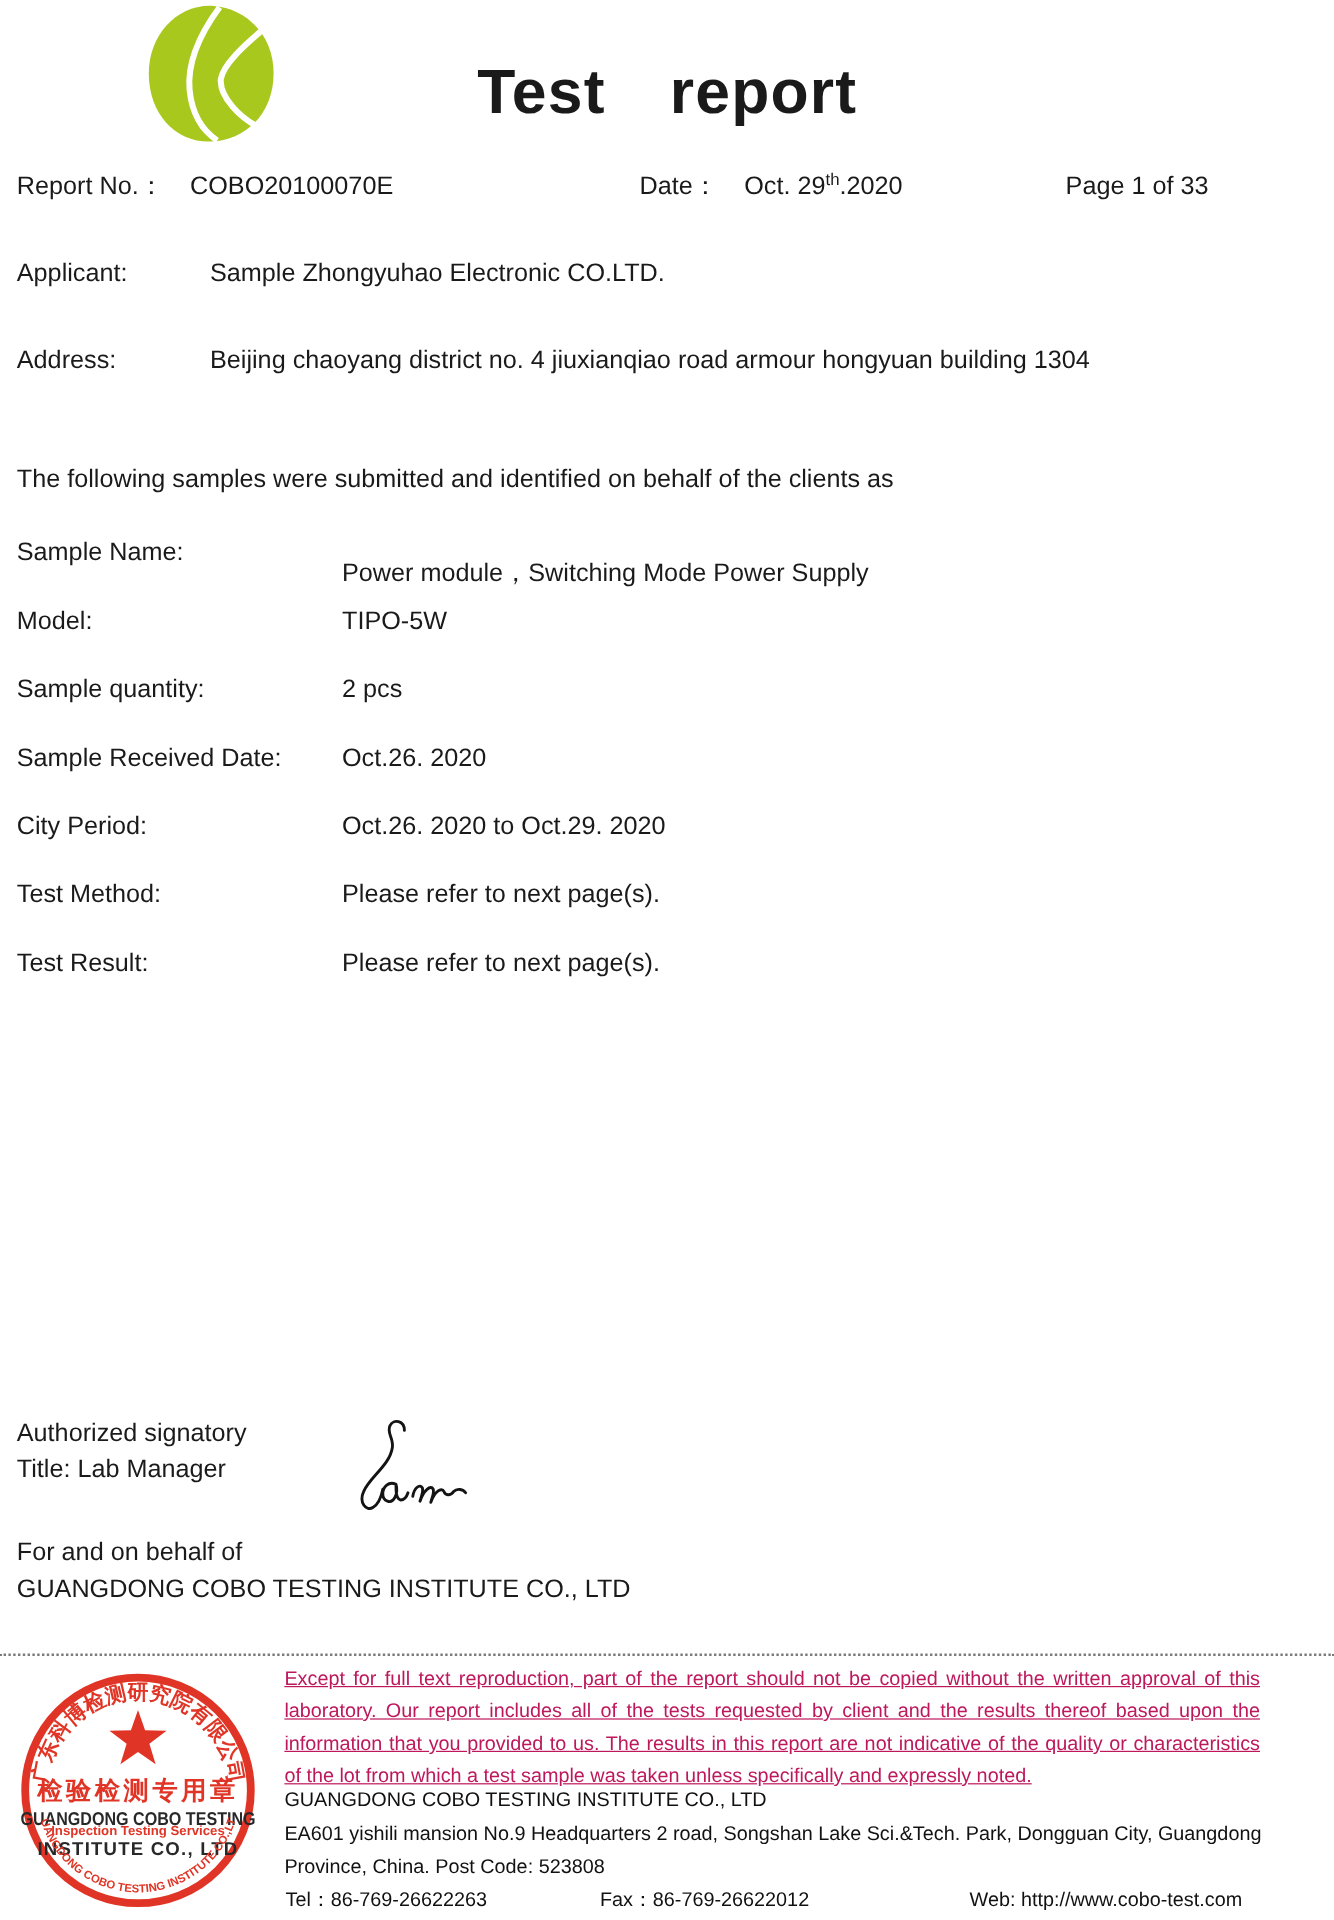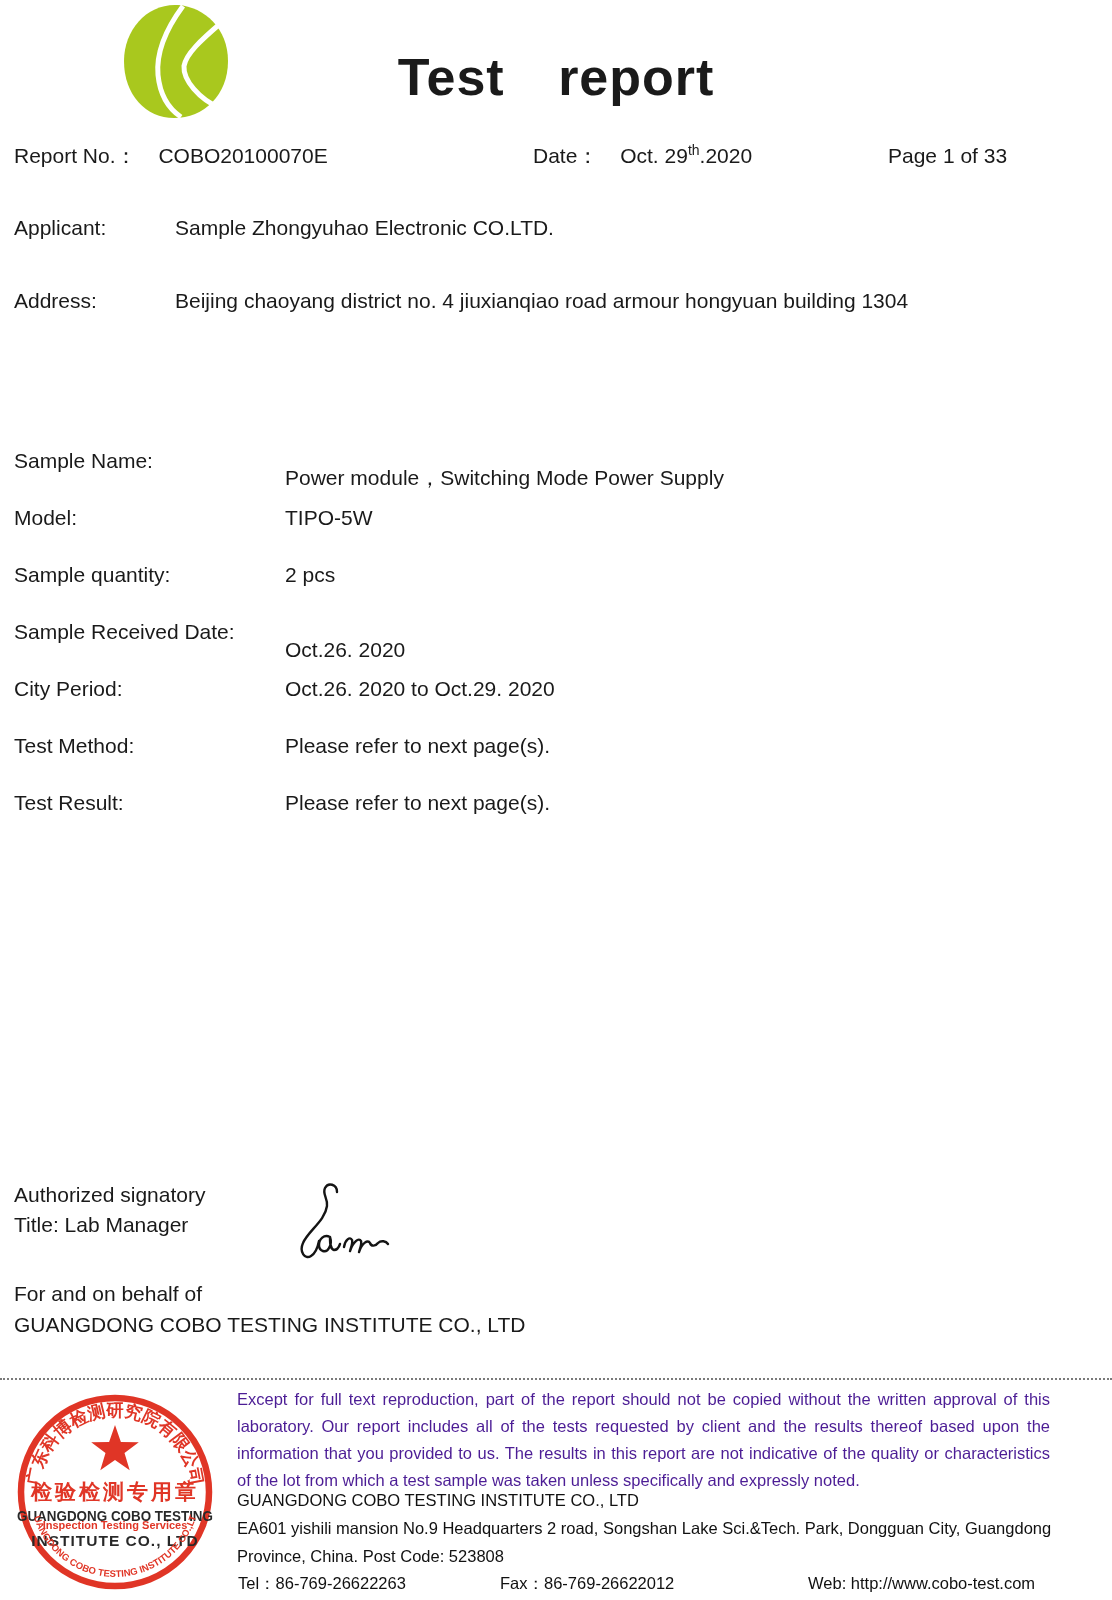--- a/index.html
+++ b/index.html
@@ -15,21 +15,21 @@
     font-size:52px; font-weight:bold; letter-spacing:1px; word-spacing:38px;
     line-height:60px; white-space:nowrap;
   }
   .meta-label { display:inline-block; }
   .meta-value { display:inline-block; margin-left:16px; }
   sup.th { font-size:14px; vertical-align:super; line-height:0; }
   .row-label { left:14px; }
   .dotline { left:0; top:1378px; width:1112px; height:0; border-top:2px dotted #7a7a7a; }
   .disclaimer {
     left:237px; top:1386px; width:813px;
-    font-size:16.5px; line-height:27px; text-align:justify; color:#4c1d95;
+    font-size:16.5px; line-height:27px; text-align:justify; color:#be185d;text-decoration:underline;
   }
   .foot { font-size:16.5px; line-height:22px; white-space:nowrap; color:#111; }
   svg text { font-family:"Liberation Sans", sans-serif; }
 </style>
 </head>
 <body>
 
 <div class="page">
 
   <svg class="abs" style="left:120px; top:3px;" width="112" height="117" viewBox="0 0 112 117">
@@ -48,32 +48,33 @@
     <span class="meta-label">Date：</span>
     <span class="meta-value"><span>Oct. 29</span><sup class="th">th</sup><span>.2020</span></span>
   </div>
   <div class="abs t" style="left:888px; top:144px;">Page 1 of 33</div>
 
   <div class="abs t row-label" style="top:216px;">Applicant:</div>
   <div class="abs t" style="left:175px; top:216px;">Sample Zhongyuhao Electronic CO.LTD.</div>
   <div class="abs t row-label" style="top:289px;">Address:</div>
   <div class="abs t" style="left:175px; top:289px;">Beijing chaoyang district no. 4 jiuxianqiao road armour hongyuan building 1304</div>
 
+  <div class="abs t" style="left:14px; top:388px;">The following samples were submitted and identified on behalf of the clients as</div>
 
   <div class="abs t row-label" style="top:449px;">Sample Name:</div>
   <div class="abs t" style="left:285px; top:466px;">Power module，Switching Mode Power Supply</div>
 
   <div class="abs t row-label" style="top:506px;">Model:</div>
   <div class="abs t" style="left:285px; top:506px;">TIPO-5W</div>
 
   <div class="abs t row-label" style="top:563px;">Sample quantity:</div>
   <div class="abs t" style="left:285px; top:563px;">2 pcs</div>
 
   <div class="abs t row-label" style="top:620px;">Sample Received Date:</div>
-  <div class="abs t" style="left:285px; top:620px;margin-top:18px;">Oct.26. 2020</div>
+  <div class="abs t" style="left:285px; top:620px;">Oct.26. 2020</div>
 
   <div class="abs t row-label" style="top:677px;">City Period:</div>
   <div class="abs t" style="left:285px; top:677px;">Oct.26. 2020 to Oct.29. 2020</div>
 
   <div class="abs t row-label" style="top:734px;">Test Method:</div>
   <div class="abs t" style="left:285px; top:734px;">Please refer to next page(s).</div>
 
   <div class="abs t row-label" style="top:791px;">Test Result:</div>
   <div class="abs t" style="left:285px; top:791px;">Please refer to next page(s).</div>
 

